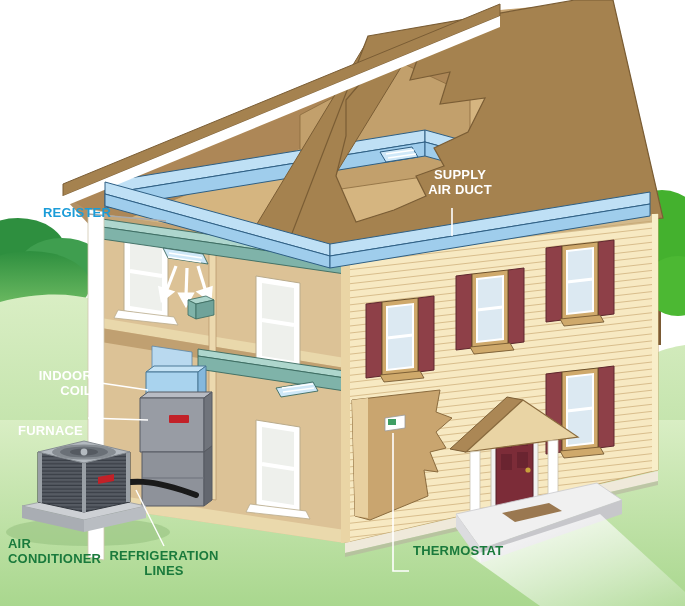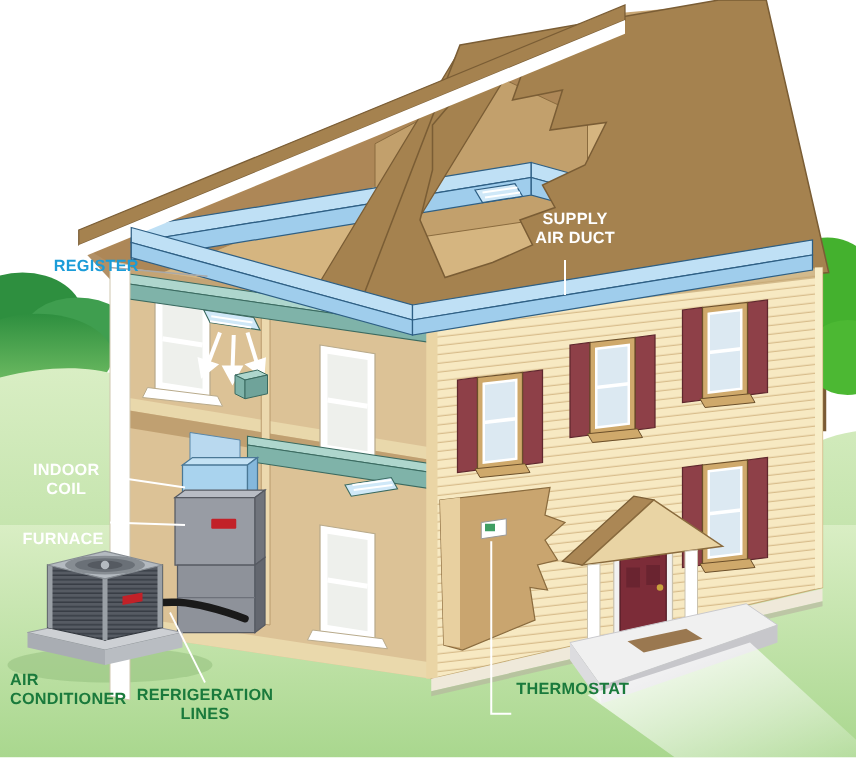--- a/index.html
+++ b/index.html
@@ -301,21 +301,21 @@
     <line x1="94" y1="382" x2="148" y2="390" stroke="#ffffff" stroke-width="1.6"></line>
     <line x1="88" y1="418" x2="148" y2="420" stroke="#ffffff" stroke-width="1.6"></line>
     <line x1="136" y1="490" x2="164" y2="546" stroke="#ffffff" stroke-width="1.4"></line>
     <polyline points="393,433 393,571 409,571" stroke="#ffffff" stroke-width="1.6" fill="none"></polyline>
   </g>
 </svg>
 
 <div class="lbl lbl-blue" style="left:17px;top:205px;margin-left:26px;">REGISTER</div>
 <div class="lbl lbl-white ctr" style="left:406px;top:167px;width:108px;">SUPPLY
 AIR DUCT</div>
-<div class="lbl lbl-white ctr" style="left:14px;top:368px;width:78px;">INDOOR
+<div class="lbl lbl-white ctr" style="left:14px;top:368px;width:78px;text-align:right;">INDOOR
 COIL</div>
 <div class="lbl lbl-white" style="left:18px;top:410px;margin-top:13px;">FURNACE</div>
 <div class="lbl lbl-green ctr" style="left:108px;top:548px;width:112px;">REFRIGERATION
 LINES</div>
 <div class="lbl lbl-green" style="left:8px;top:536px;">AIR
 CONDITIONER</div>
 <div class="lbl lbl-green" style="left:413px;top:543px;">THERMOSTAT</div>
 </div>
 
 </body></html>

